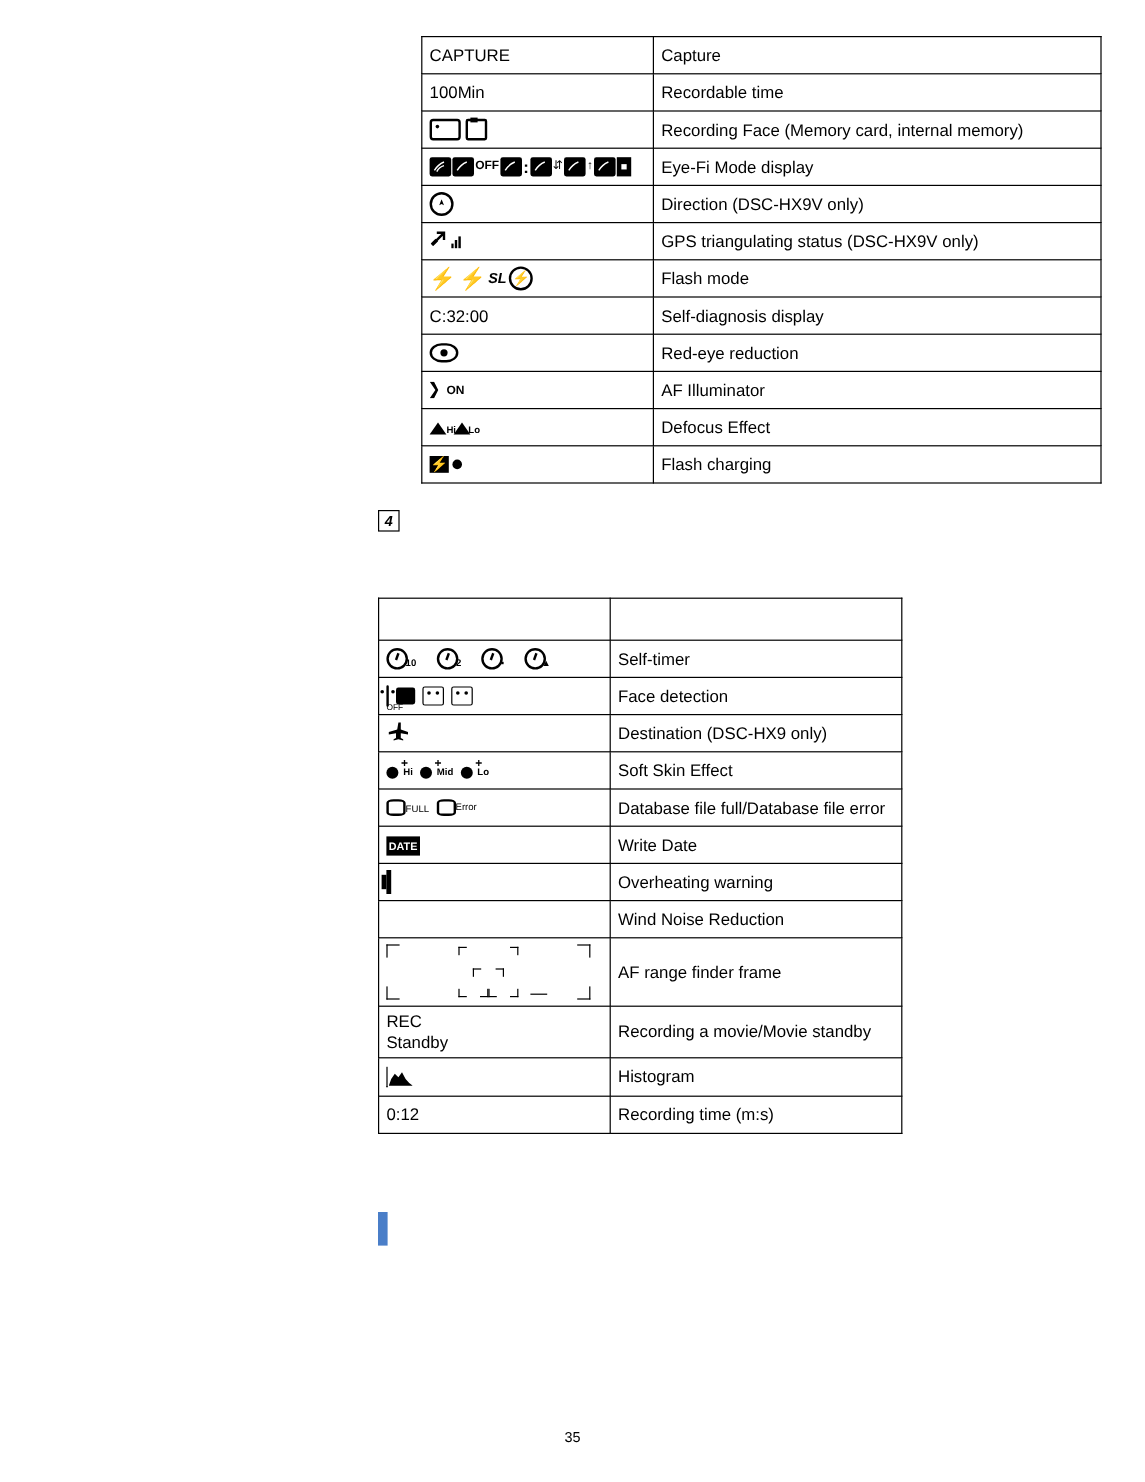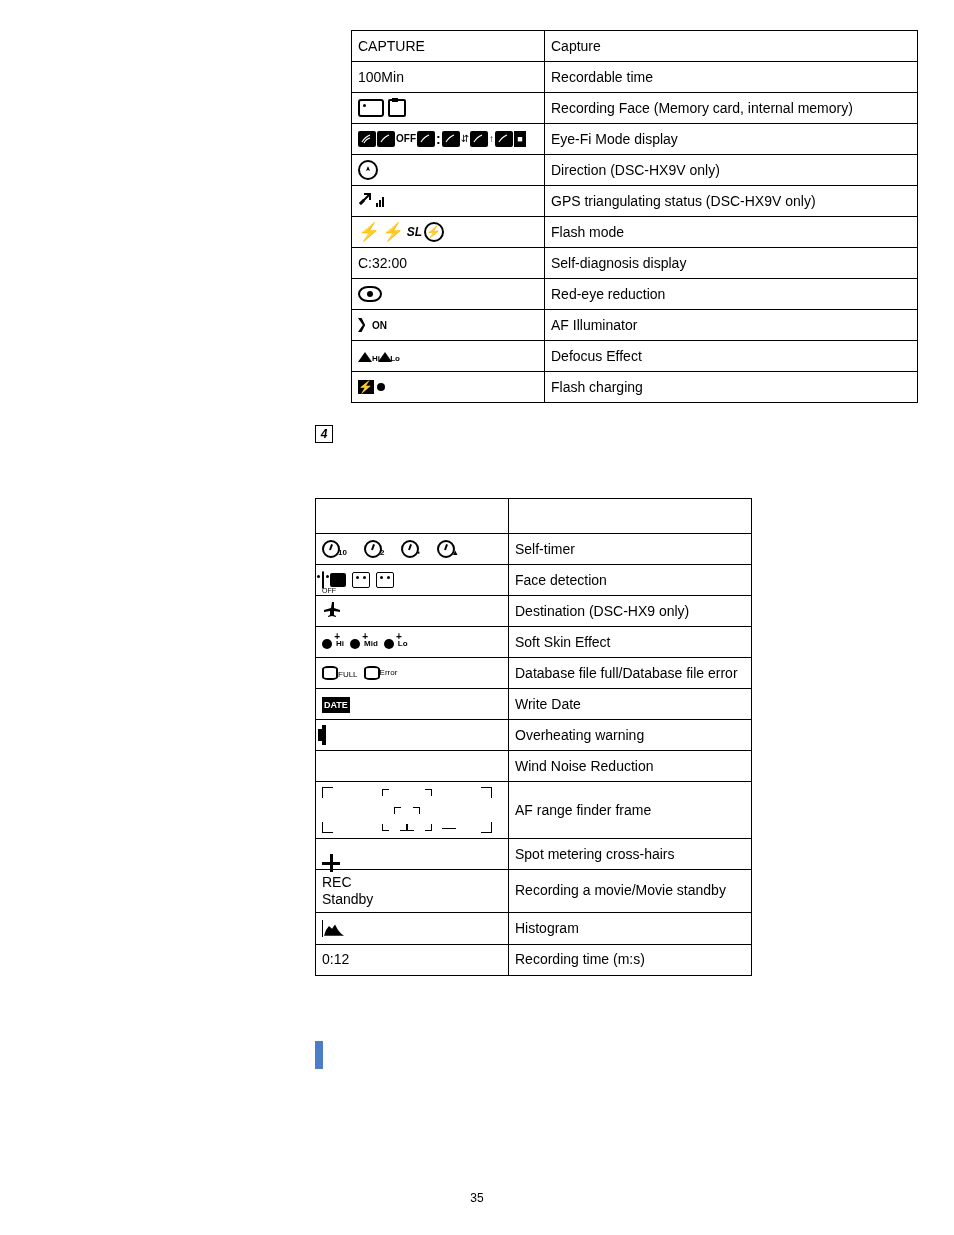--- a/index.html
+++ b/index.html
@@ -461,26 +461,20 @@
               <span class="corner bl2"></span>
                 <span class="corner br2"></span>
               <span class="corner cml"></span>
                 <span class="corner cmr"></span>
               <span class="corner bb"></span>
             </div>
           </td>
           <td class="col-b">AF range finder frame</td>
         </tr>
         <tr>
-          <td class="col-a">
-            <span class="plus"></span>
-          </td>
-          <td class="col-b">Spot metering cross-hairs</td>
-        </tr>
-        <tr>
           <td class="col-a" style="white-space:pre-line;">REC
 Standby</td>
           <td class="col-b">Recording a movie/Movie standby</td>
         </tr>
         <tr style="height:32px;">
           <td class="col-a">
             <span class="hist"></span>
           </td>
           <td class="col-b">Histogram</td>
         </tr>

